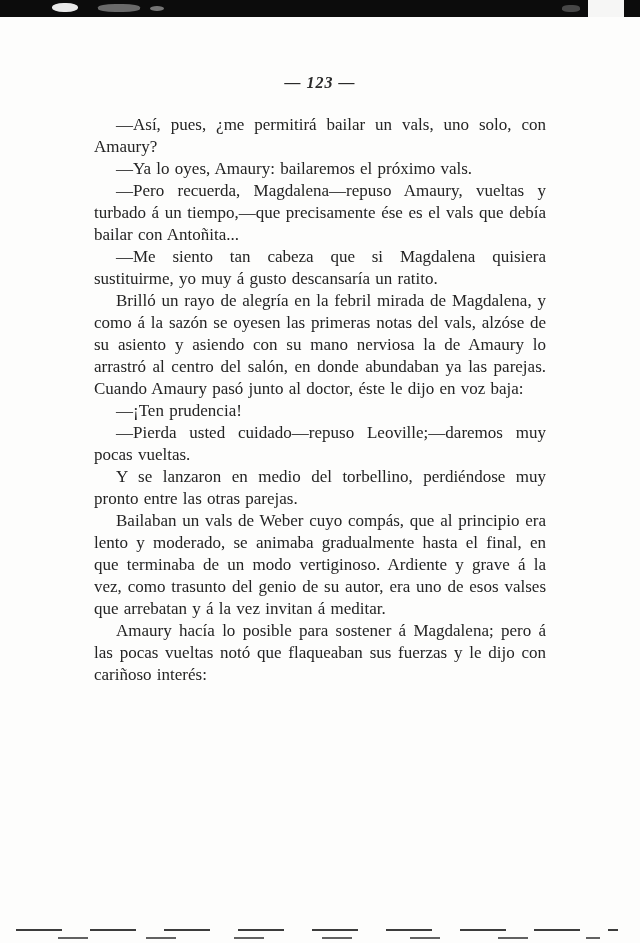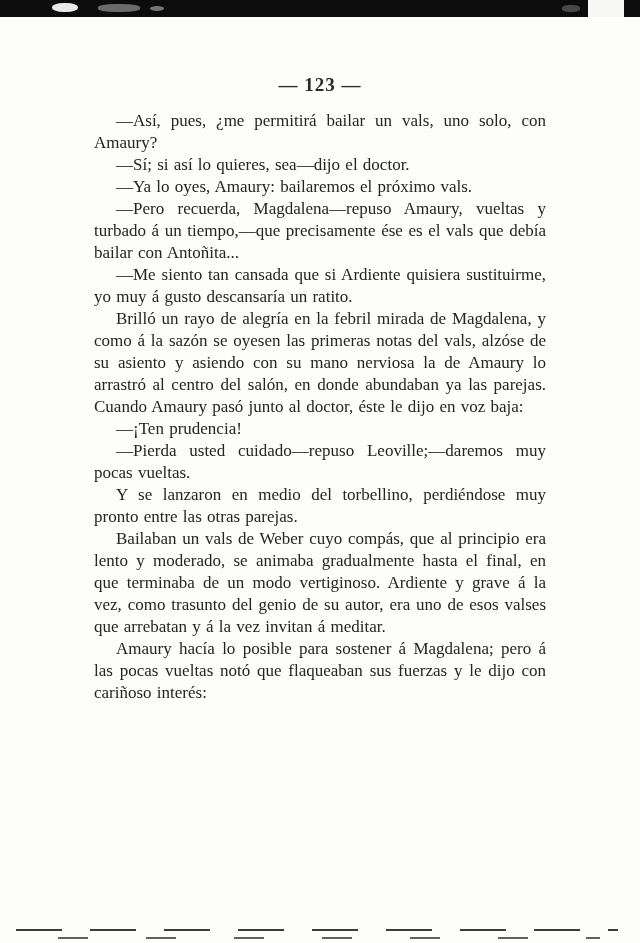--- a/index.html
+++ b/index.html
@@ -32,29 +32,30 @@
   }
   .scan-top .p1 { left: 52px;  top: 3px; width: 26px; height: 9px;  background: #e9e9e9; border-radius: 45%; }
   .scan-top .p2 { left: 98px;  top: 4px; width: 42px; height: 8px;  background: #8a8a8a; border-radius: 40%; opacity: .75; }
   .scan-top .p3 { left: 150px; top: 6px; width: 14px; height: 5px;  background: #bdbdbd; border-radius: 50%; opacity: .6; }
   .scan-top .p4 { right: 16px; top: 0;   width: 36px; height: 17px; background: #f6f6f5; }
   .scan-top .p5 { right: 60px; top: 5px; width: 18px; height: 7px;  background: #6f6f6f; border-radius: 40%; opacity: .6; }
   
   .page-number {
     margin-top: 74px;
     text-align: center;
-    font-size: 19px;
+    font-size: 16px;
     font-weight: bold;
     letter-spacing: 1px;
     color: #2a2a2a;
+    font-style: italic;
   }
   
   .text-block {
     width: 452px;
-    margin: 14px auto 0 auto;
+    margin: 22px auto 0 auto;
   }
   .para {
     margin: 0;
     text-indent: 22px;
     text-align: justify;
     font-size: 17px;
     line-height: 22px;
     word-spacing: 1px;
   }
   
@@ -87,24 +88,23 @@
     <span class="patch p2"></span>
     <span class="patch p3"></span>
     <span class="patch p4"></span>
     <span class="patch p5"></span>
   </div>
 
   <div class="page-number">— 123 —</div>
 
   <div class="text-block">
     <p class="para">—Así, pues, ¿me permitirá bailar un vals, uno solo, con Amaury?</p>
-    <p class="para">—Sí; si así lo quieres, sea—dijo el doctor.</p>
     <p class="para">—Ya lo oyes, Amaury: bailaremos el próximo vals.</p>
     <p class="para">—Pero recuerda, Magdalena—repuso Amaury, vueltas y turbado á un tiempo,—que precisamente ése es el vals que debía bailar con Antoñita...</p>
-    <p class="para">—Me siento tan cansada que si Ardiente quisiera sustituirme, yo muy á gusto descansaría un ratito.</p>
+    <p class="para">—Me siento tan cabeza que si Magdalena quisiera sustituirme, yo muy á gusto descansaría un ratito.</p>
     <p class="para">Brilló un rayo de alegría en la febril mirada de Magdalena, y como á la sazón se oyesen las primeras notas del vals, alzóse de su asiento y asiendo con su mano nerviosa la de Amaury lo arrastró al centro del salón, en donde abundaban ya las parejas. Cuando Amaury pasó junto al doctor, éste le dijo en voz baja:</p>
     <p class="para">—¡Ten prudencia!</p>
     <p class="para">—Pierda usted cuidado—repuso Leoville;—daremos muy pocas vueltas.</p>
     <p class="para">Y se lanzaron en medio del torbellino, perdiéndose muy pronto entre las otras parejas.</p>
     <p class="para">Bailaban un vals de Weber cuyo compás, que al principio era lento y moderado, se animaba gradualmente hasta el final, en que terminaba de un modo vertiginoso. Ardiente y grave á la vez, como trasunto del genio de su autor, era uno de esos valses que arrebatan y á la vez invitan á meditar.</p>
     <p class="para">Amaury hacía lo posible para sostener á Magdalena; pero á las pocas vueltas notó que flaqueaban sus fuerzas y le dijo con cariñoso interés:</p>
   </div>
 
   <div class="scan-bottom">
     <div class="dash-line l1"></div>

